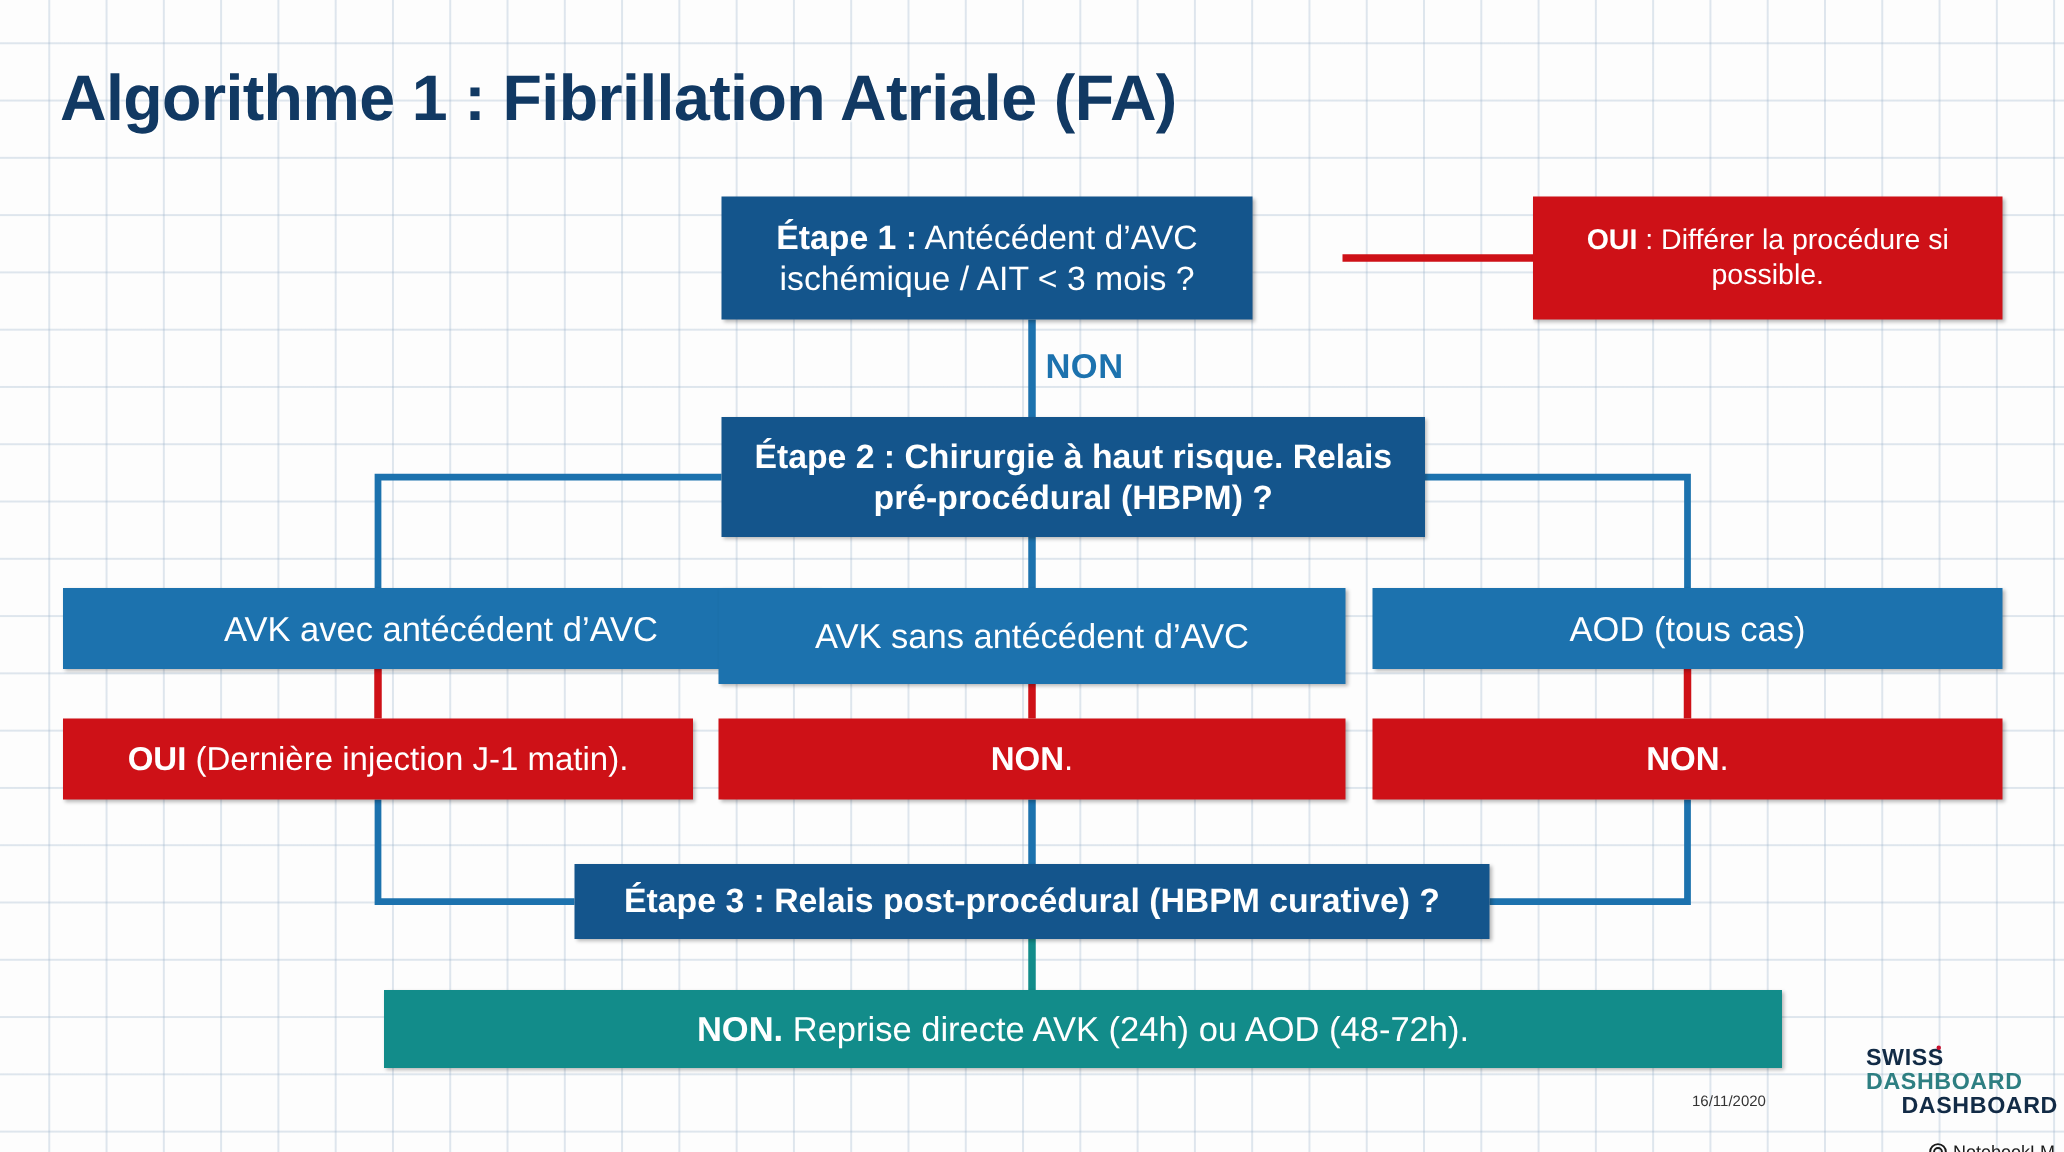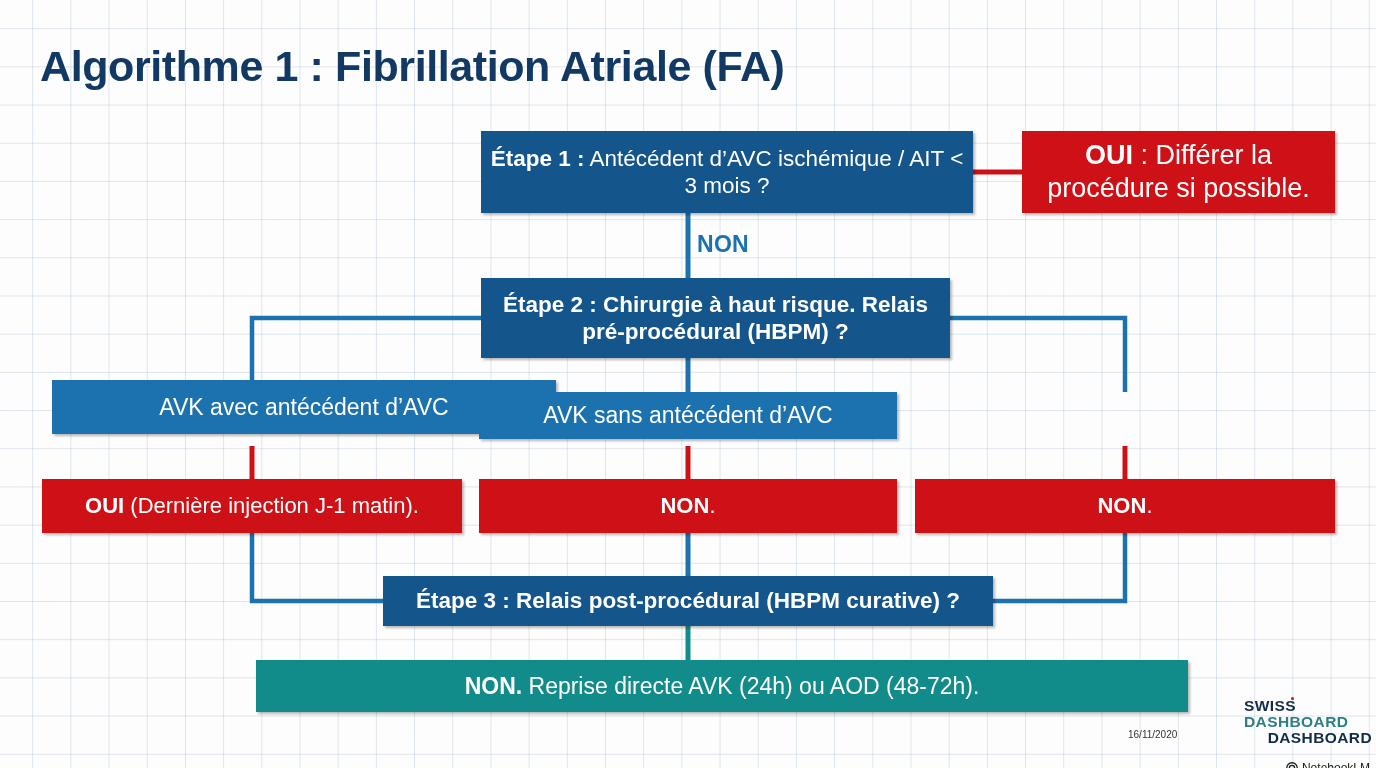--- a/index.html
+++ b/index.html
@@ -63,37 +63,37 @@
   }
   .node .txt { width: 100%; }
   .node b { font-weight: bold; }
 
   .navy   { background-color: #14558C; }
   .blue   { background-color: #1C72AE; }
   .red    { background-color: #CE1117; }
   .teal   { background-color: #128C8A; margin-left: 31px; }
 
   
-  #step1 { left: 481px; top: 131px; width: 492px; height: 82px;
+  #step1 { left: 481px; top: 131px; width: 354px; height: 82px;
            font-size: 22.5px; font-weight: bold; }
   #step1 .rest { font-weight: normal; }
 
   #branch-oui { left: 1022px; top: 131px; width: 313px; height: 82px;
-                font-size: 27px; font-weight: normal; }
+                font-size: 19px; font-weight: normal; }
 
   #label-non { position: absolute; left: 697px; top: 231px;
                font-size: 23px; font-weight: bold; color: #1C72AE;
                letter-spacing: 0.3px; }
 
   #step2 { left: 481px; top: 278px; width: 469px; height: 80px;
            font-size: 22.5px; font-weight: bold; }
 
-  #opt1 { left: 42px; top: 380px; width: 504px; height: 54px;
-          font-size: 23px; font-weight: normal; margin-left: 10px; }
-  #opt2 { left: 479px; top: 392px; width: 418px; height: 47px;
+  #opt1 { left: 42px; top: 392px; width: 504px; height: 54px;
+          font-size: 23px; font-weight: normal; }
+  #opt2 { left: 479px; top: 392px; width: 418px; height: 64px;
           font-size: 23px; font-weight: normal; }
   #opt3 { left: 915px; top: 392px; width: 420px; height: 54px;
           font-size: 23px; font-weight: normal; }
 
   #ans1 { left: 42px; top: 479px; width: 420px; height: 54px;
           font-size: 22px; font-weight: normal; }
   #ans2 { left: 479px; top: 479px; width: 418px; height: 54px;
           font-size: 22px; font-weight: normal; }
   #ans3 { left: 915px; top: 479px; width: 420px; height: 54px;
           font-size: 22px; font-weight: normal; }
@@ -190,20 +190,23 @@
 
   <div class="node navy" id="step2">
     <span class="txt">Étape 2 : Chirurgie à haut risque. Relais pré-procédural (HBPM) ?</span>
   </div>
 
   <div class="node blue" id="opt1">
     <span class="txt">AVK avec antécédent d’AVC</span>
   </div>
   <div class="node blue" id="opt2">
     <span class="txt">AVK sans antécédent d’AVC</span>
+  </div>
+  <div class="node blue" id="opt3">
+    <span class="txt">AOD (tous cas)</span>
   </div>
 
   <div class="node red" id="ans1">
     <span class="txt"><b>OUI</b><span> (Dernière injection J-1 matin).</span></span>
   </div>
   <div class="node red" id="ans2">
     <span class="txt"><b>NON</b><span>.</span></span>
   </div>
   <div class="node red" id="ans3">
     <span class="txt"><b>NON</b><span>.</span></span>

